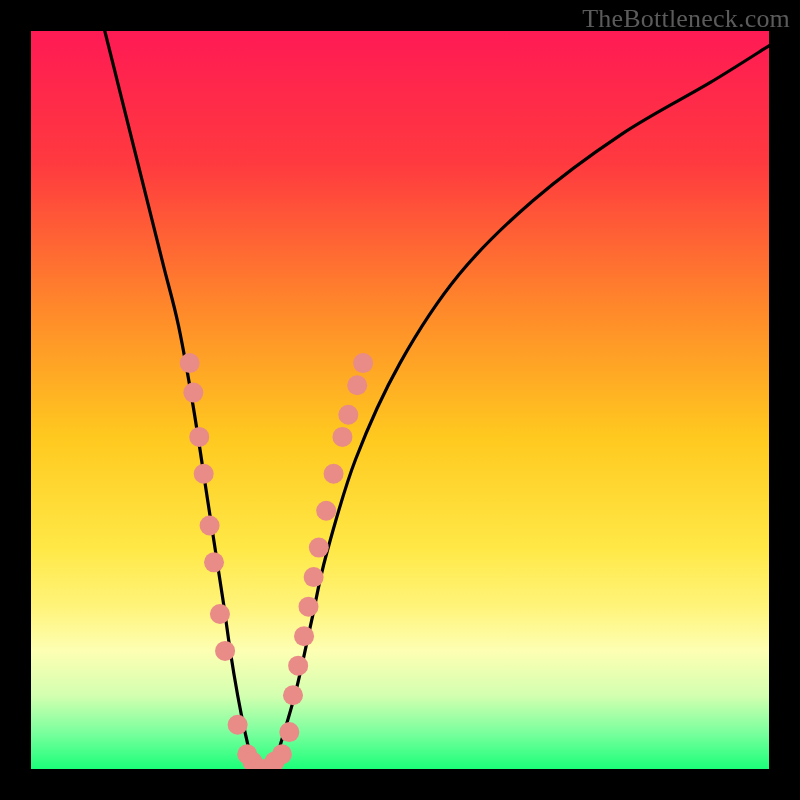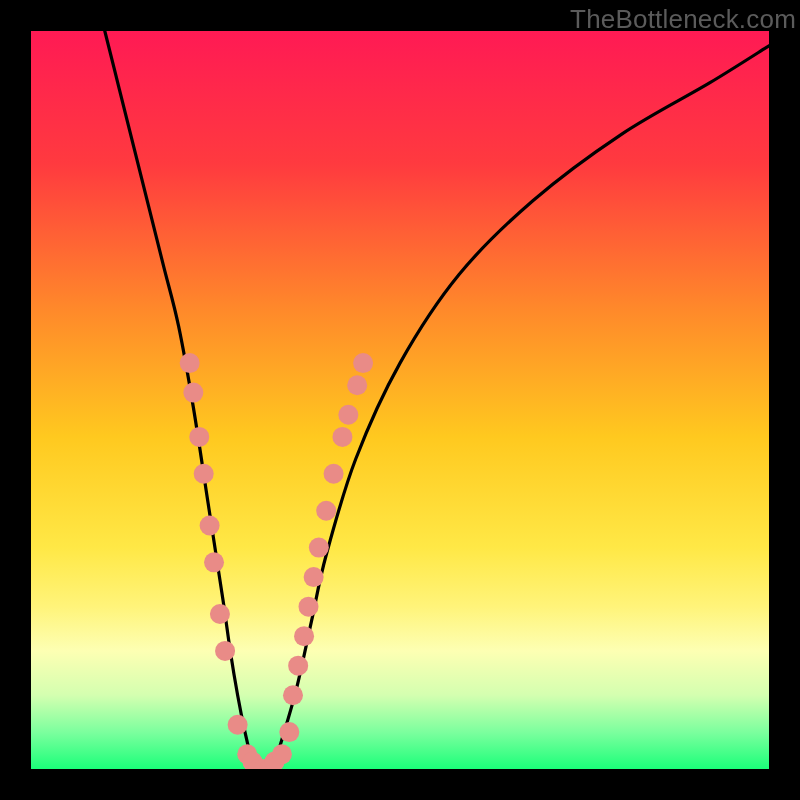--- a/index.html
+++ b/index.html
@@ -19,25 +19,26 @@
     height: 738px;
     overflow: hidden;
   }
   .gradient {
     position: absolute;
     inset: 0;
   }
   .watermark {
     position: absolute;
     top: 4px;
-    right: 4px;
+    right: 10px;
     color: #5b5b5b;
     font-size: 26px;
     font-weight: 400;
     letter-spacing: 0.2px;
+    font-family: Liberation Serif, serif;
   }
   svg.curve {
     position: absolute;
     inset: 0;
   }
 </style>
 </head>
 <body>
 
 <div class="watermark">TheBottleneck.com</div>

